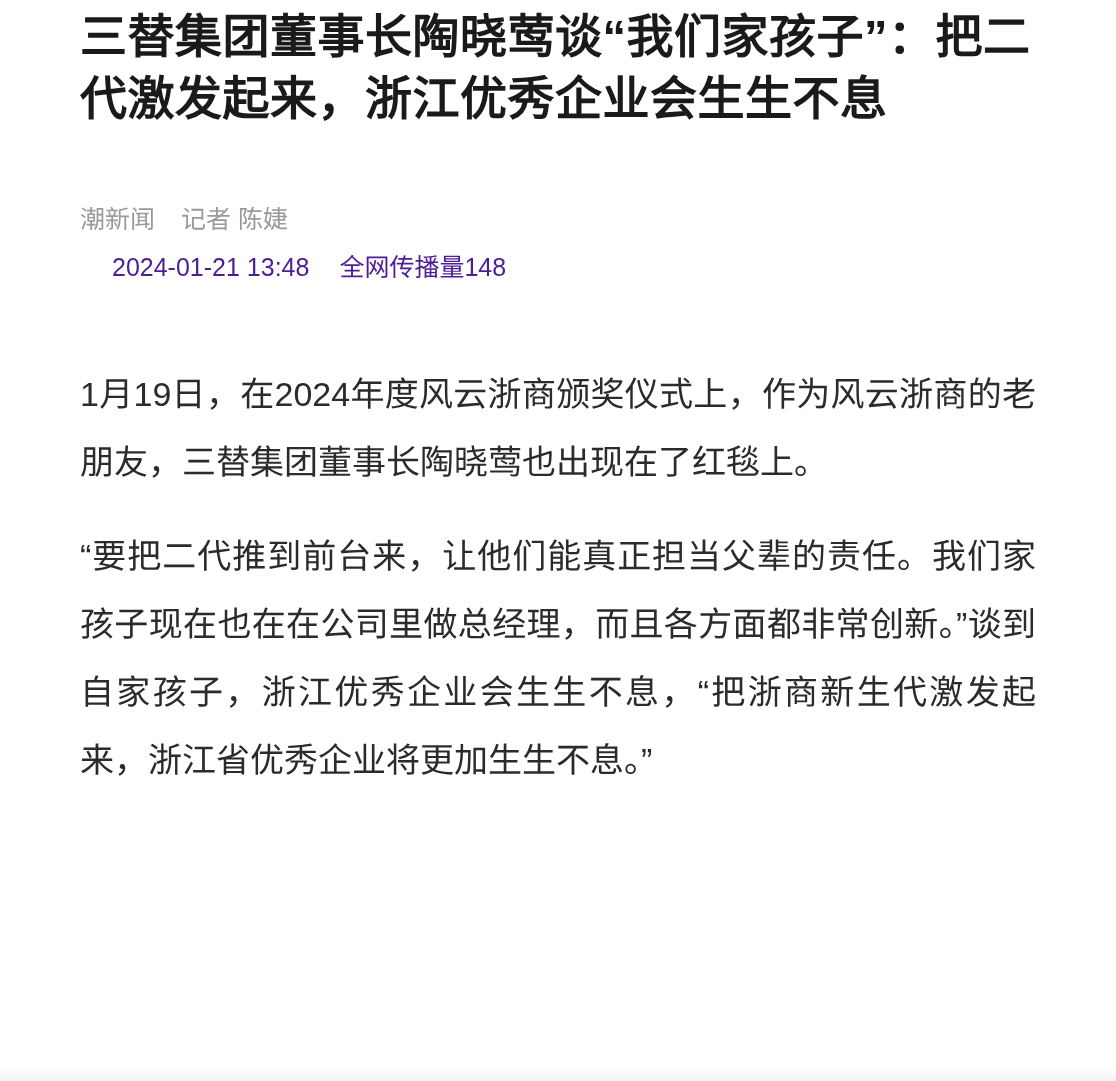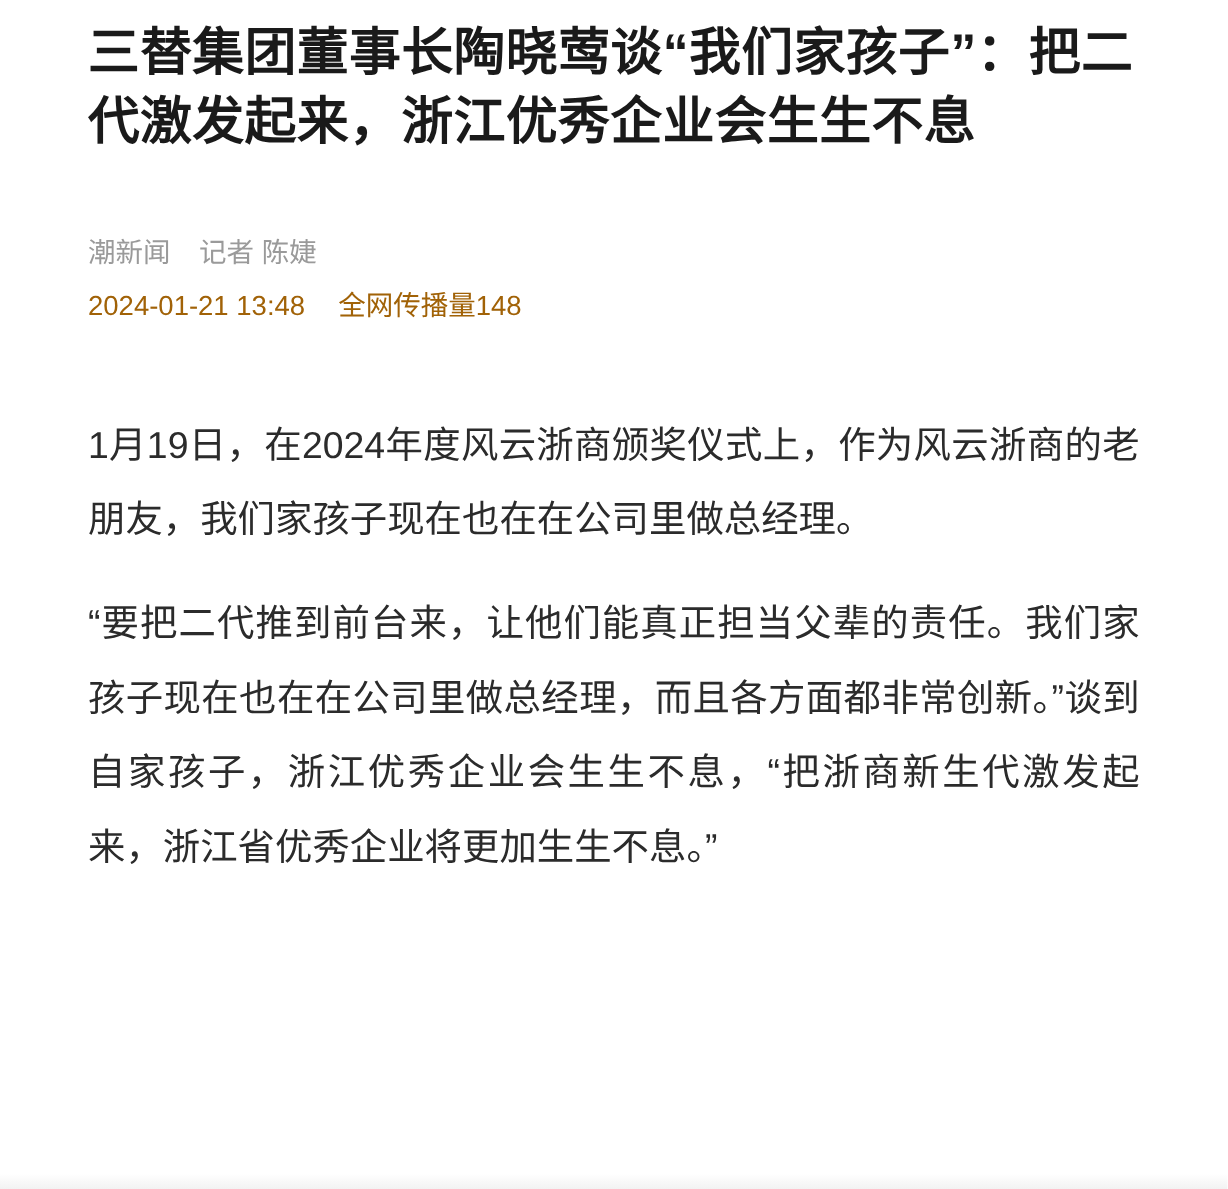--- a/index.html
+++ b/index.html
@@ -13,21 +13,21 @@
     overflow: hidden;
     font-family: "Liberation Sans", "DejaVu Sans", sans-serif;
     -webkit-font-smoothing: antialiased;
   }
   .page {
     position: relative;
     width: 1116px;
     height: 1081px;
     background: #ffffff;
     box-sizing: border-box;
-    padding: 11px 80px;
+    padding: 0 80px;
   }
   .article-title {
     margin: 0;
     padding-top: 6px;
     font-size: 47px;
     line-height: 62px;
     font-weight: bold;
     color: #1a1a1a;
     letter-spacing: 0.5px;
     word-break: break-word;
@@ -39,21 +39,22 @@
     color: #9a9a9a;
     font-weight: normal;
   }
   .byline .source {
     margin-right: 26px;
   }
   .meta-line {
     margin-top: 14px;
     font-size: 25px;
     line-height: 34px;
-    color: #a16207;
+    color: #4c1d95;
+    margin-left: 32px;
   }
   .meta-line .datetime {
     margin-right: 30px;
   }
   .body-block {
     margin-top: 76px;
   }
   .paragraph {
     font-size: 34px;
     line-height: 68px;
@@ -83,18 +84,18 @@
 
   <div class="byline">
     <span class="source">潮新闻</span><span class="author">记者 陈婕</span>
   </div>
 
   <div class="meta-line">
     <span class="datetime">2024-01-21 13:48</span><span class="spread">全网传播量148</span>
   </div>
 
   <div class="body-block">
-    <p class="paragraph">1月19日，在2024年度风云浙商颁奖仪式上，作为风云浙商的老朋友，我们家孩子现在也在在公司里做总经理。</p>
+    <p class="paragraph">1月19日，在2024年度风云浙商颁奖仪式上，作为风云浙商的老朋友，三替集团董事长陶晓莺也出现在了红毯上。</p>
     <p class="paragraph">“要把二代推到前台来，让他们能真正担当父辈的责任。我们家孩子现在也在在公司里做总经理，而且各方面都非常创新。”谈到自家孩子，浙江优秀企业会生生不息，“把浙商新生代激发起来，浙江省优秀企业将更加生生不息。”</p>
   </div>
 
   <div class="bottom-fade"></div>
 </div>
 
 </body></html>

